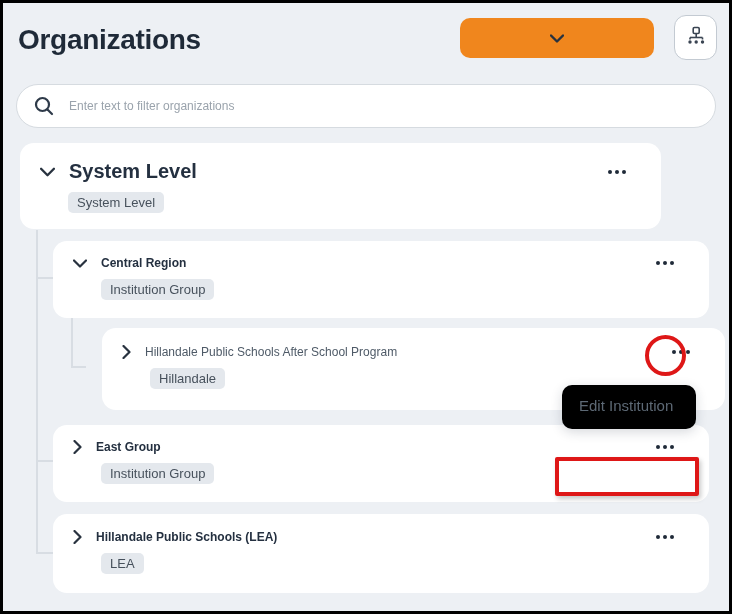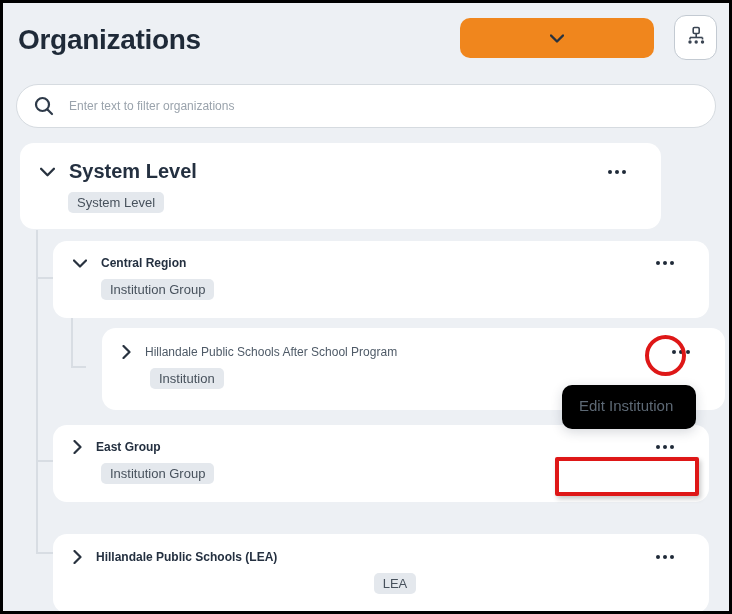--- a/index.html
+++ b/index.html
@@ -57,21 +57,21 @@
   .dots i { width:4px; height:4px; border-radius:50%; background:#1f2a38; display:block; }
   .badge {
     display:inline-block; margin-left:28px; margin-top:9px;
     background:#e4e8ed; color:#47515c; font-size:13px;
     padding:3px 9px; border-radius:5px;
   }
   #card-system   { left:20px;  top:143px; width:641px; height:86px; padding-top:17px; }
   #card-central  { left:53px;  top:241px; width:656px; height:77px; padding-top:15px; }
   #card-hilland  { left:86px;  top:328px; width:623px; height:82px; padding-top:17px;margin-left:16px; }
   #card-east     { left:53px;  top:425px; width:656px; height:77px; padding-top:15px; }
-  #card-lea      { left:53px;  top:534px; width:656px; height:79px; padding-top:16px;text-align:center; }
+  #card-lea      { left:53px;  top:514px; width:656px; height:79px; padding-top:16px; }
   
   .menu {
     position:absolute; left:562px; top:385px; width:134px;
     background:#000000; border-radius:10px; z-index:5;
     box-shadow:0 3px 12px rgba(30,40,60,0.18);
     padding:2px 0 6px 0;
   }
   .menu-item {
     height:36px; display:flex; align-items:center; padding:0 17px;
     font-size:15px; color:#5d6975; cursor:pointer; white-space:nowrap;
@@ -178,21 +178,21 @@
             <polyline points="1.5,1 7.5,7 1.5,13" fill="none" stroke="currentColor" stroke-width="2.2" stroke-linecap="round" stroke-linejoin="round"></polyline>
           </svg>
       </span>
       <span class="node-title plain">Hillandale Public Schools After School Program</span>
       <span class="dots">
           <i></i>
           <i></i>
           <i></i>
         </span>
     </div>
-    <span class="badge">Institution</span>
+    <span class="badge">Hillandale</span>
   </div>
 
   <div class="card" id="card-east">
     <div class="row1">
       <span class="chev">
         <svg width="9" height="14" viewBox="0 0 9 14">
             <polyline points="1.5,1 7.5,7 1.5,13" fill="none" stroke="currentColor" stroke-width="2.2" stroke-linecap="round" stroke-linejoin="round"></polyline>
           </svg>
       </span>
       <span class="node-title">East Group</span>

